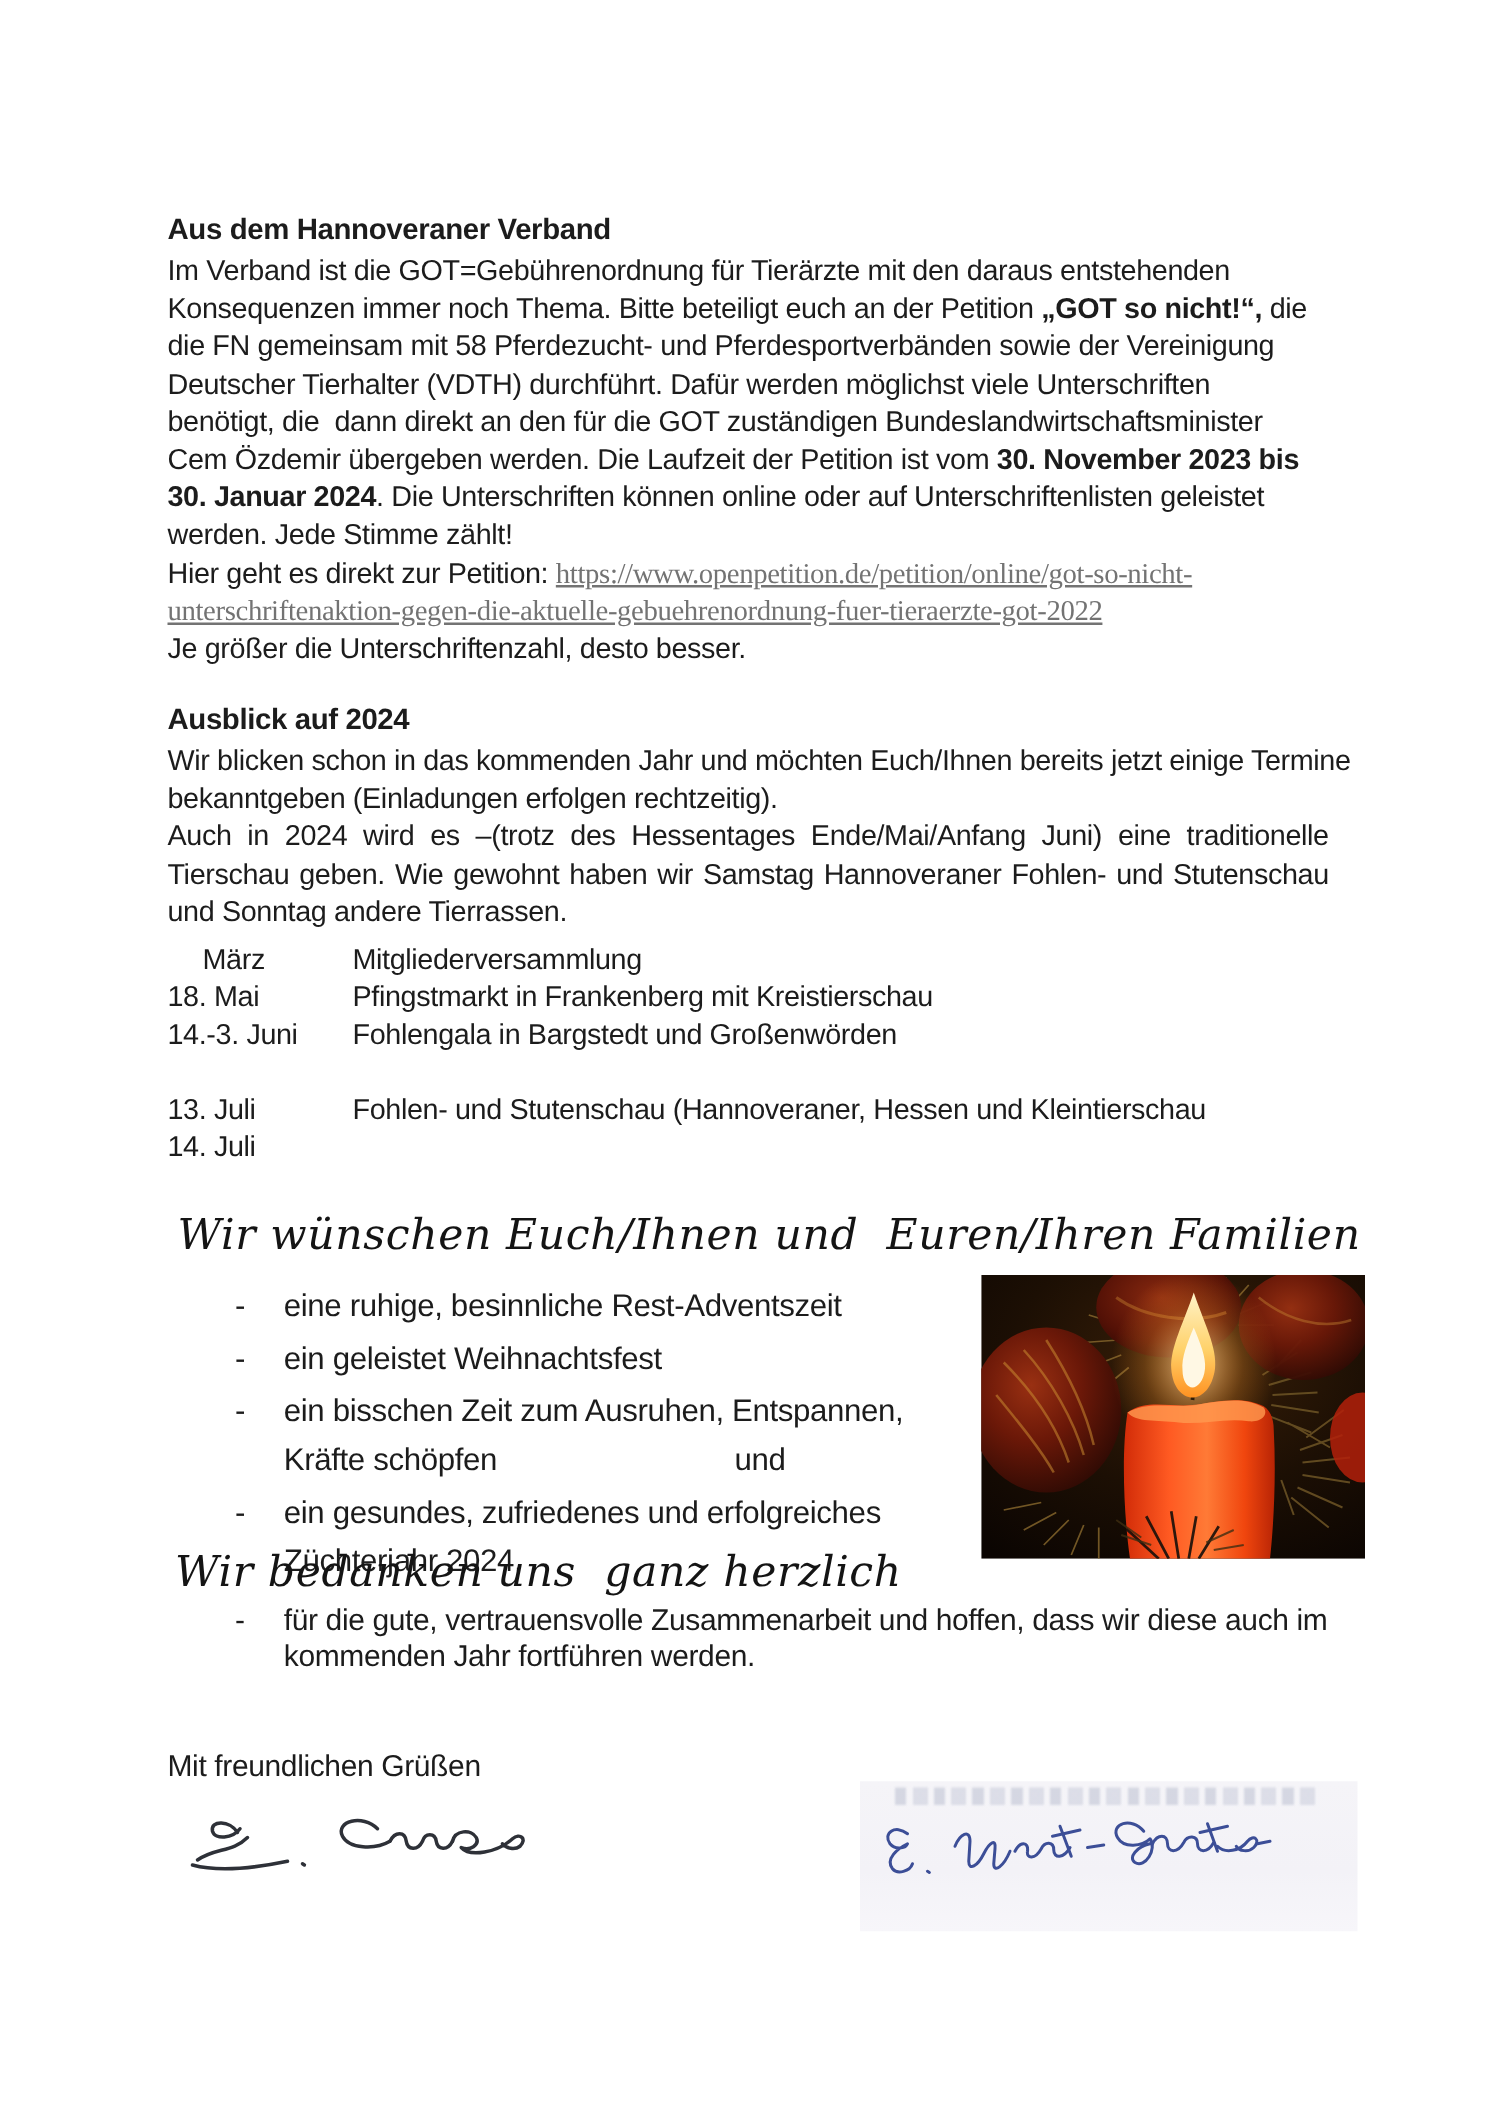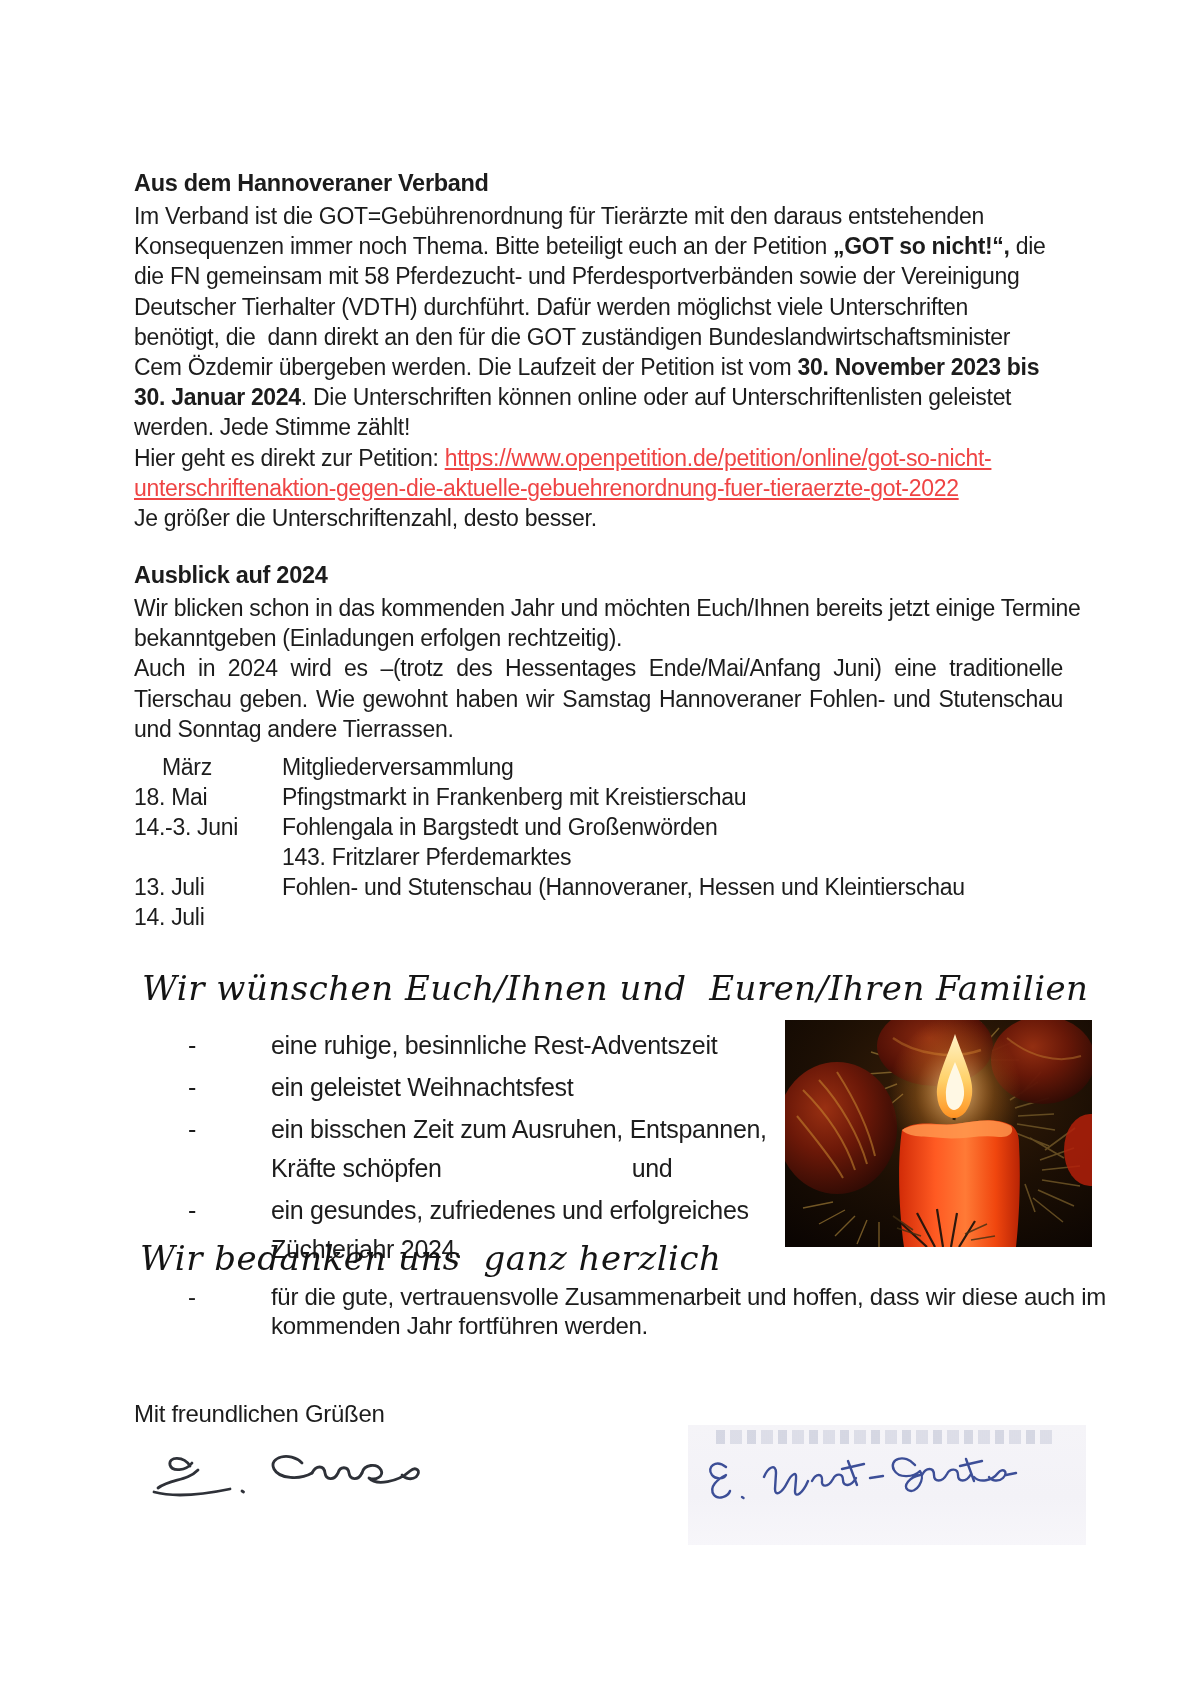--- a/index.html
+++ b/index.html
@@ -3,31 +3,31 @@
 <meta charset="utf-8">
 <style>
   html,body{margin:0;padding:0;background:#ffffff;}
   .page{position:relative;width:1190px;height:1684px;background:#ffffff;overflow:hidden;
         font-family:"Liberation Sans",sans-serif;color:#1c1c1c;padding-left:14px;}
   .abs{position:absolute;}
   .h1{font-weight:bold;font-size:23.5px;letter-spacing:-0.3px;white-space:pre;}
   .body-lines .tl{font-size:23px;letter-spacing:-0.3px;line-height:30.2px;height:30.2px;white-space:pre;}
   .body-lines .tl.just{white-space:normal;width:929px;text-align:justify;text-align-last:justify;}
   .tl .b{font-weight:bold;}
-  .tl .lnk{color:#ef4444;text-decoration:underline;cursor:pointer;}
+  .tl .lnk{color:#737373;text-decoration:underline;cursor:pointer;font-family:Liberation Serif, serif;}
   .events .row{display:flex;font-size:23px;letter-spacing:-0.3px;line-height:30px;height:30px;white-space:pre;}
   .events .date{width:148px;flex:0 0 148px;}
   .events .date.ind{padding-left:28px;box-sizing:border-box;}
   .script{font-family:"DejaVu Serif",serif;font-style:italic;font-size:34px;letter-spacing:0.5px;
           color:#141414;white-space:pre;}
   .bullets .bi{display:flex;margin-bottom:3px;}
   .bullets .dash{flex:0 0 39px;}
   .bullets.w .bi{font-size:25px;line-height:39px;letter-spacing:-0.3px;}
   .bullets.t .bi{font-size:24px;line-height:29px;letter-spacing:-0.3px;}
-  .bullets .bl{white-space:pre;margin-left:44px;}
+  .bullets .bl{white-space:pre;}
   .closing{font-size:24px;letter-spacing:-0.3px;text-align:left;width:929px;}
   .gapspan{display:inline-block;}
   .scanbox{background:linear-gradient(180deg,#f5f4f8 0%,#f3f2f7 60%,#f7f6fa 100%);}
   .bleed{height:14px;background:repeating-linear-gradient(90deg,
           rgba(135,145,175,0.38) 0 9px, rgba(135,145,175,0) 9px 14px,
           rgba(135,145,175,0.30) 14px 26px, rgba(135,145,175,0) 26px 31px);
           filter:blur(0.7px);opacity:.75;}
   svg{display:block;}
 </style>
 </head>
@@ -56,21 +56,21 @@
       <div class="tl"><span>bekanntgeben (Einladungen erfolgen rechtzeitig).</span></div>
       <div class="tl just"><span>Auch in 2024 wird es –(trotz des Hessentages Ende/Mai/Anfang Juni) eine traditionelle</span></div>
       <div class="tl just"><span>Tierschau geben. Wie gewohnt haben wir Samstag Hannoveraner Fohlen- und Stutenschau</span></div>
       <div class="tl"><span>und Sonntag andere Tierrassen.</span></div>
     </div>
 
   <div class="abs events" style="left:134px;top:752px;">
       <div class="row"><span class="date ind">März</span><span class="desc">Mitgliederversammlung</span></div>
       <div class="row"><span class="date">18. Mai</span><span class="desc">Pfingstmarkt in Frankenberg mit Kreistierschau</span></div>
       <div class="row"><span class="date">14.-3. Juni</span><span class="desc">Fohlengala in Bargstedt und Großenwörden</span></div>
-      <div class="row"><span class="date"></span><span class="desc">143. Fritzlarer Pferdemarktes</span></div>
+      <div class="row"><span class="date"></span></div>
       <div class="row"><span class="date">13. Juli</span><span class="desc">Fohlen- und Stutenschau (Hannoveraner, Hessen und Kleintierschau</span></div>
       <div class="row"><span class="date">14. Juli</span></div>
     </div>
 
   <div class="abs script" style="left:142px;top:968px;">Wir wünschen Euch/Ihnen und  Euren/Ihren Familien</div>
 
   <div class="abs bullets w" style="left:188px;top:1026px;width:600px;">
       <div class="bi">
         <span class="dash">-</span>
         <div>

